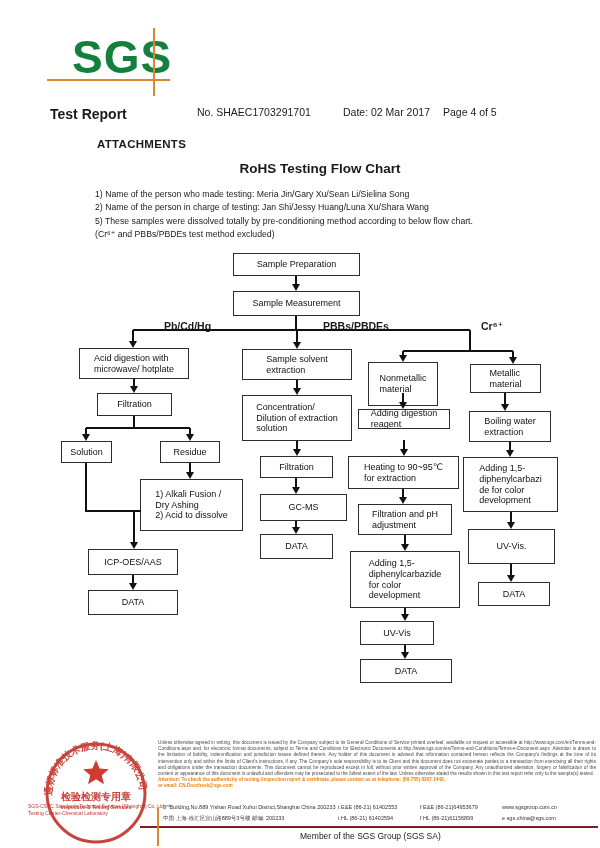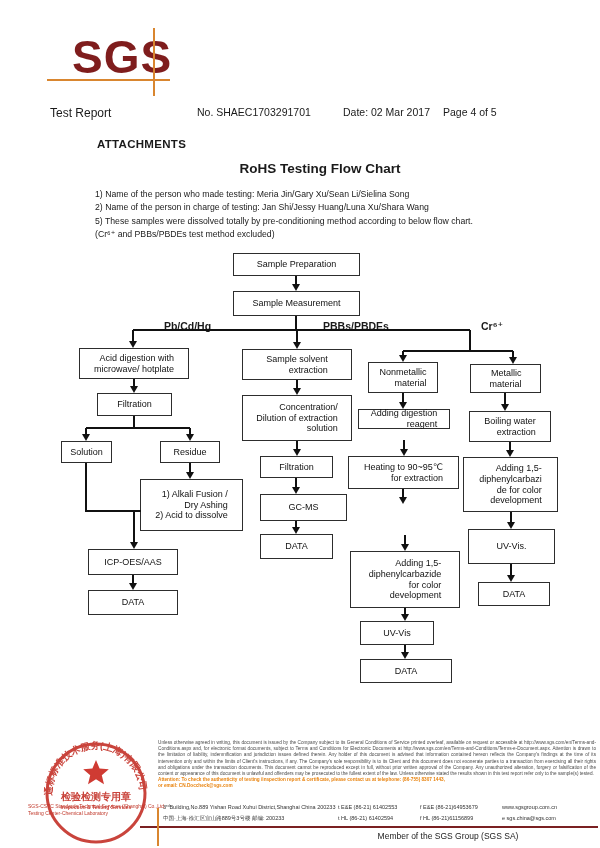--- a/index.html
+++ b/index.html
@@ -1,50 +1,50 @@
 <!DOCTYPE html>
 <html><head>
 <meta charset="utf-8">
 <style>
   html,body{margin:0;padding:0;background:#ffffff;}
   .page{position:relative;width:600px;height:848px;background:#ffffff;overflow:hidden;
         font-family:"Liberation Sans","DejaVu Sans",sans-serif;color:#1a1a1a;}
   
   .logo-text{position:absolute;left:72px;top:30px;font-size:46px;font-weight:800;
-             letter-spacing:1px;color:#7f1d1d;font-family:"Liberation Sans",sans-serif;}
+             letter-spacing:1px;color:#15803d;font-family:"Liberation Sans",sans-serif;}
   .logo-hline{position:absolute;left:47px;top:79px;width:123px;height:2px;background:#d9862f;}
   .logo-vline{position:absolute;left:153px;top:28px;width:2px;height:68px;background:#d9862f;}
   .hdr{position:absolute;top:106px;font-size:10.5px;}
-  .hdr.title{font-size:12px;font-weight:normal;}
+  .hdr.title{font-size:14px;font-weight:bold;}
   .attachments{position:absolute;left:97px;top:138px;font-size:11.5px;font-weight:bold;letter-spacing:.3px;}
   .flow-title{position:absolute;left:80px;top:161px;width:480px;text-align:center;
               font-size:13.5px;font-weight:bold;}
   .notes{position:absolute;left:95px;top:188px;width:460px;font-size:8.7px;line-height:13.4px;}
   .notes div{white-space:nowrap;}
   
   .fbox{position:absolute;border:1.5px solid #2d2d2d;background:#fff;box-sizing:border-box;
-        display:flex;align-items:center;justify-content:center;text-align:right;
+        display:flex;align-items:center;justify-content:center;text-align:left;
         font-size:9px;line-height:10.6px;white-space:pre-line;color:#111;}
   .branch-label{position:absolute;font-size:10.5px;font-weight:bold;text-align:center;}
   .vl{position:absolute;width:1.5px;background:#111;}
   .hl{position:absolute;height:1.5px;background:#111;}
   .ah{position:absolute;width:0;height:0;border-left:4.5px solid transparent;
       border-right:4.5px solid transparent;border-top:7px solid #111;}
   
   .legal{position:absolute;left:158px;top:740px;width:438px;font-size:4.7px;line-height:6.2px;
          color:#4a4a4a;text-align:justify;}
   .legal .attn{color:#e8820c;font-weight:bold;}
   .stamp-company{position:absolute;left:28px;top:803px;width:150px;font-size:5px;line-height:6.5px;
                  color:#c0392b;}
   .stamp-svg{position:absolute;left:36px;top:740px;opacity:.92;}
   .addr{position:absolute;left:163px;font-size:5.5px;color:#333;white-space:nowrap;display:flex;gap:10px;}
   .addr span{display:inline-block;}
   .footer-rule{position:absolute;left:140px;top:826px;width:458px;height:2px;background:#7a2022;}
   .footer-vline{position:absolute;left:157px;top:808px;width:1.5px;height:38px;background:#d9862f;}
-  .member{position:absolute;left:300px;top:831px;width:296px;text-align:center;font-size:8.5px;color:#222;}
+  .member{position:absolute;left:300px;top:831px;width:296px;font-size:8.5px;color:#222;}
 </style>
 </head>
 <body>
 
 <div class="page">
 
   <div class="logo-text">SGS</div>
   <div class="logo-hline"></div>
   <div class="logo-vline"></div>
 
@@ -83,34 +83,36 @@
 
   <div class="fbox" style="left:242px;top:349px;width:110px;height:31px;">Sample solvent
 extraction</div>
   <div class="fbox" style="left:242px;top:395px;width:110px;height:46px;">Concentration/
 Dilution of extraction
 solution</div>
   <div class="fbox" style="left:260px;top:456px;width:73px;height:22px;">Filtration</div>
   <div class="fbox" style="left:260px;top:494px;width:87px;height:27px;">GC-MS</div>
   <div class="fbox" style="left:260px;top:534px;width:73px;height:25px;">DATA</div>
 
-  <div class="fbox" style="left:368px;top:362px;width:70px;height:31px;">Nonmetallic
+  <div class="fbox" style="left:368px;top:362px;width:70px;height:44px;">Nonmetallic
 material</div>
   <div class="fbox" style="left:470px;top:364px;width:71px;height:29px;">Metallic
 material</div>
   <div class="fbox" style="left:358px;top:409px;width:92px;height:20px;">Adding digestion
 reagent</div>
   <div class="fbox" style="left:469px;top:411px;width:82px;height:31px;">Boiling water
 extraction</div>
   <div class="fbox" style="left:348px;top:456px;width:111px;height:33px;">Heating to 90~95℃
 for extraction</div>
   <div class="fbox" style="left:463px;top:457px;width:95px;height:55px;">Adding 1,5-
 diphenylcarbazi
 de for color
 development</div>
+  <div class="fbox" style="left:358px;top:504px;width:94px;height:31px;">Filtration and pH
+adjustment</div>
   <div class="fbox" style="left:350px;top:551px;width:110px;height:57px;">Adding 1,5-
 diphenylcarbazide
 for color
 development</div>
   <div class="fbox" style="left:360px;top:621px;width:74px;height:24px;">UV-Vis</div>
   <div class="fbox" style="left:360px;top:659px;width:92px;height:24px;">DATA</div>
   <div class="fbox" style="left:468px;top:529px;width:87px;height:35px;">UV-Vis.</div>
   <div class="fbox" style="left:478px;top:582px;width:72px;height:24px;">DATA</div>
 
   <div id="connector-layer">

